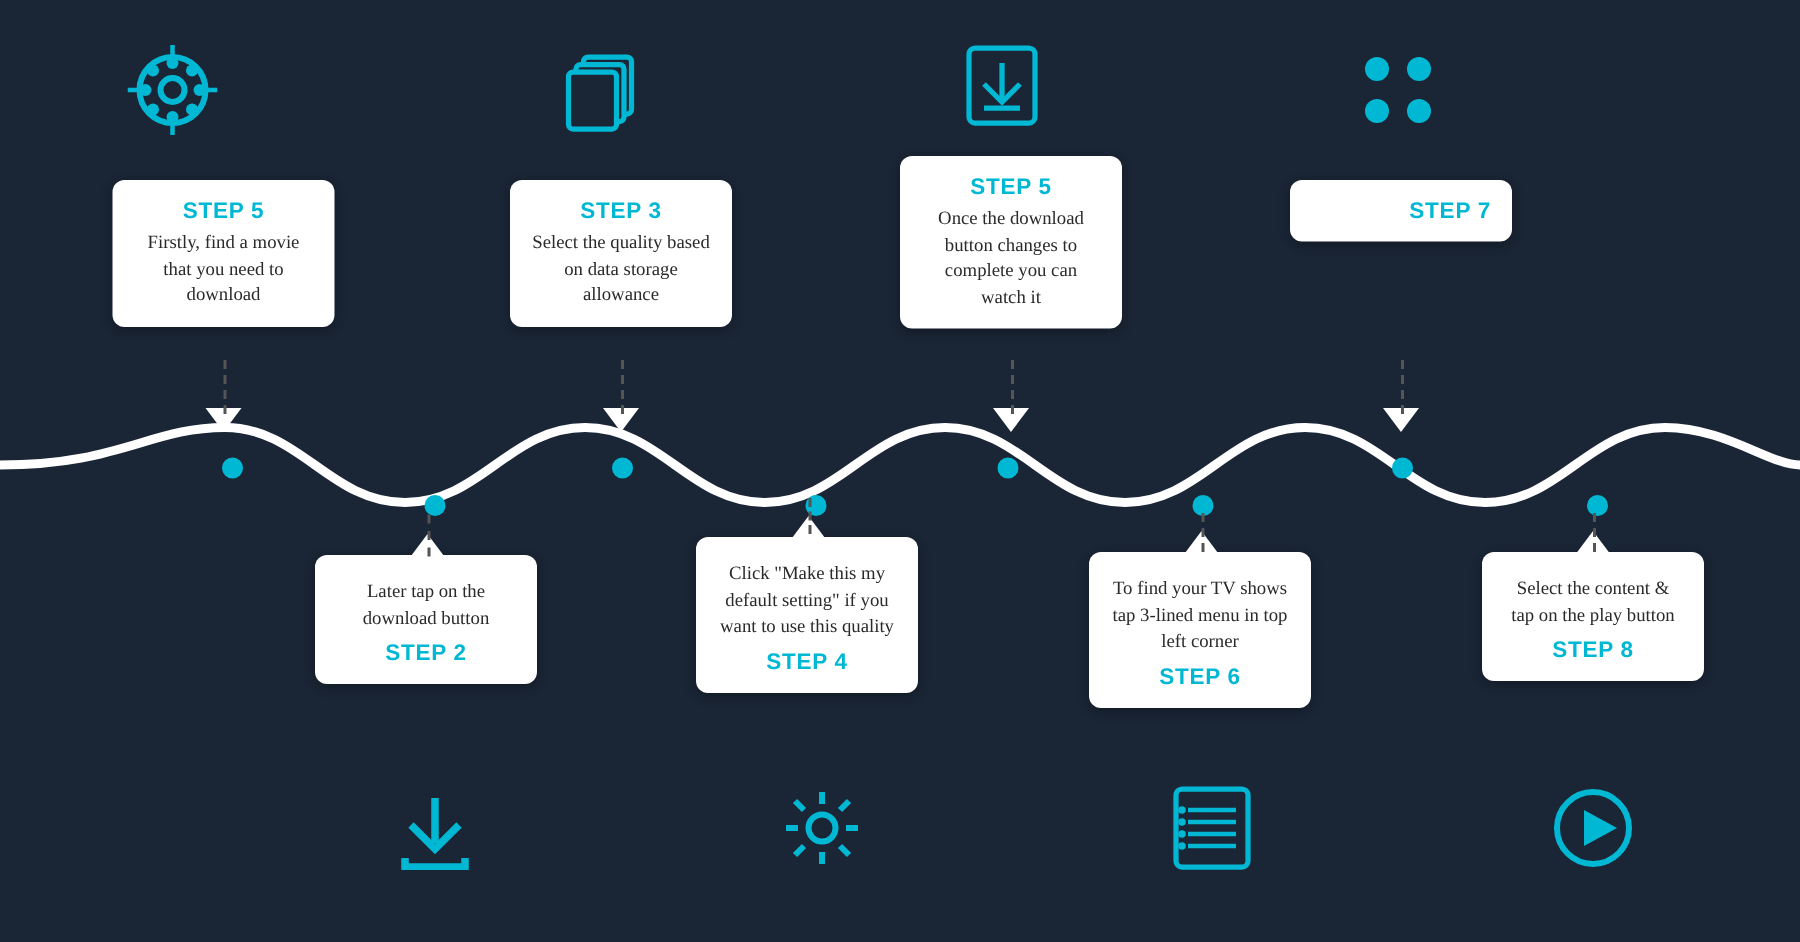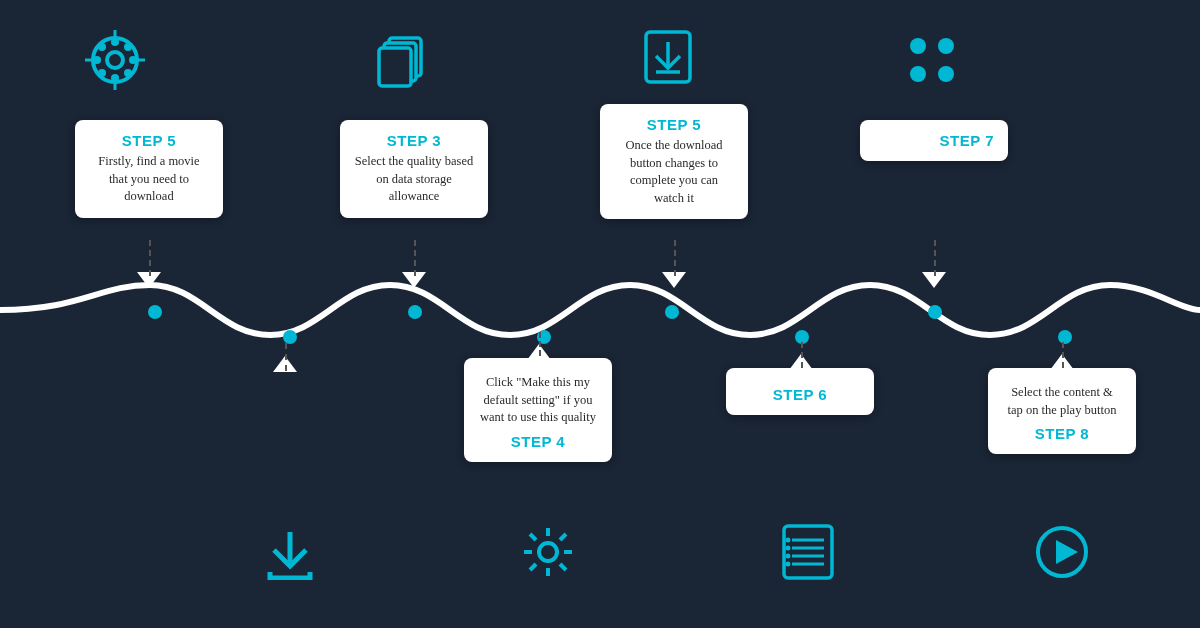--- a/index.html
+++ b/index.html
@@ -196,27 +196,32 @@
   <div class="arrow-up" style="left:137px; top:272px;"></div>
   <div class="arrow-up" style="left:402px; top:272px;"></div>
   <div class="arrow-up" style="left:662px; top:272px;"></div>
   <div class="arrow-up" style="left:922px; top:272px;"></div>
 
   <div class="dashed-line" style="left:149px; top:240px; height:36px;"></div>
   <div class="dashed-line" style="left:414px; top:240px; height:36px;"></div>
   <div class="dashed-line" style="left:674px; top:240px; height:36px;"></div>
   <div class="dashed-line" style="left:934px; top:240px; height:36px;"></div>
 
+  <div class="step-box" style="left:210px; top:370px;">
+    <div class="step-content">Later tap on the download button</div>
+    <div class="step-label" style="margin-top:6px;">STEP 2</div>
+  </div>
 
   <div class="step-box" style="left:464px; top:358px;">
     <div class="step-content">Click "Make this my default setting" if you want to use this quality</div>
     <div class="step-label" style="margin-top:6px;">STEP 4</div>
   </div>
 
   <div class="step-box" style="left:726px; top:368px;">
+    <div class="step-content">To find your TV shows tap 3-lined menu in top left corner</div>
     <div class="step-label" style="margin-top:6px;">STEP 6</div>
   </div>
 
   <div class="step-box" style="left:988px; top:368px;">
     <div class="step-content">Select the content &amp; tap on the play button</div>
     <div class="step-label" style="margin-top:6px;">STEP 8</div>
   </div>
 
   <div class="arrow-down" style="left:273px; top:356px;"></div>
   <div class="arrow-down" style="left:527px; top:344px;"></div>

